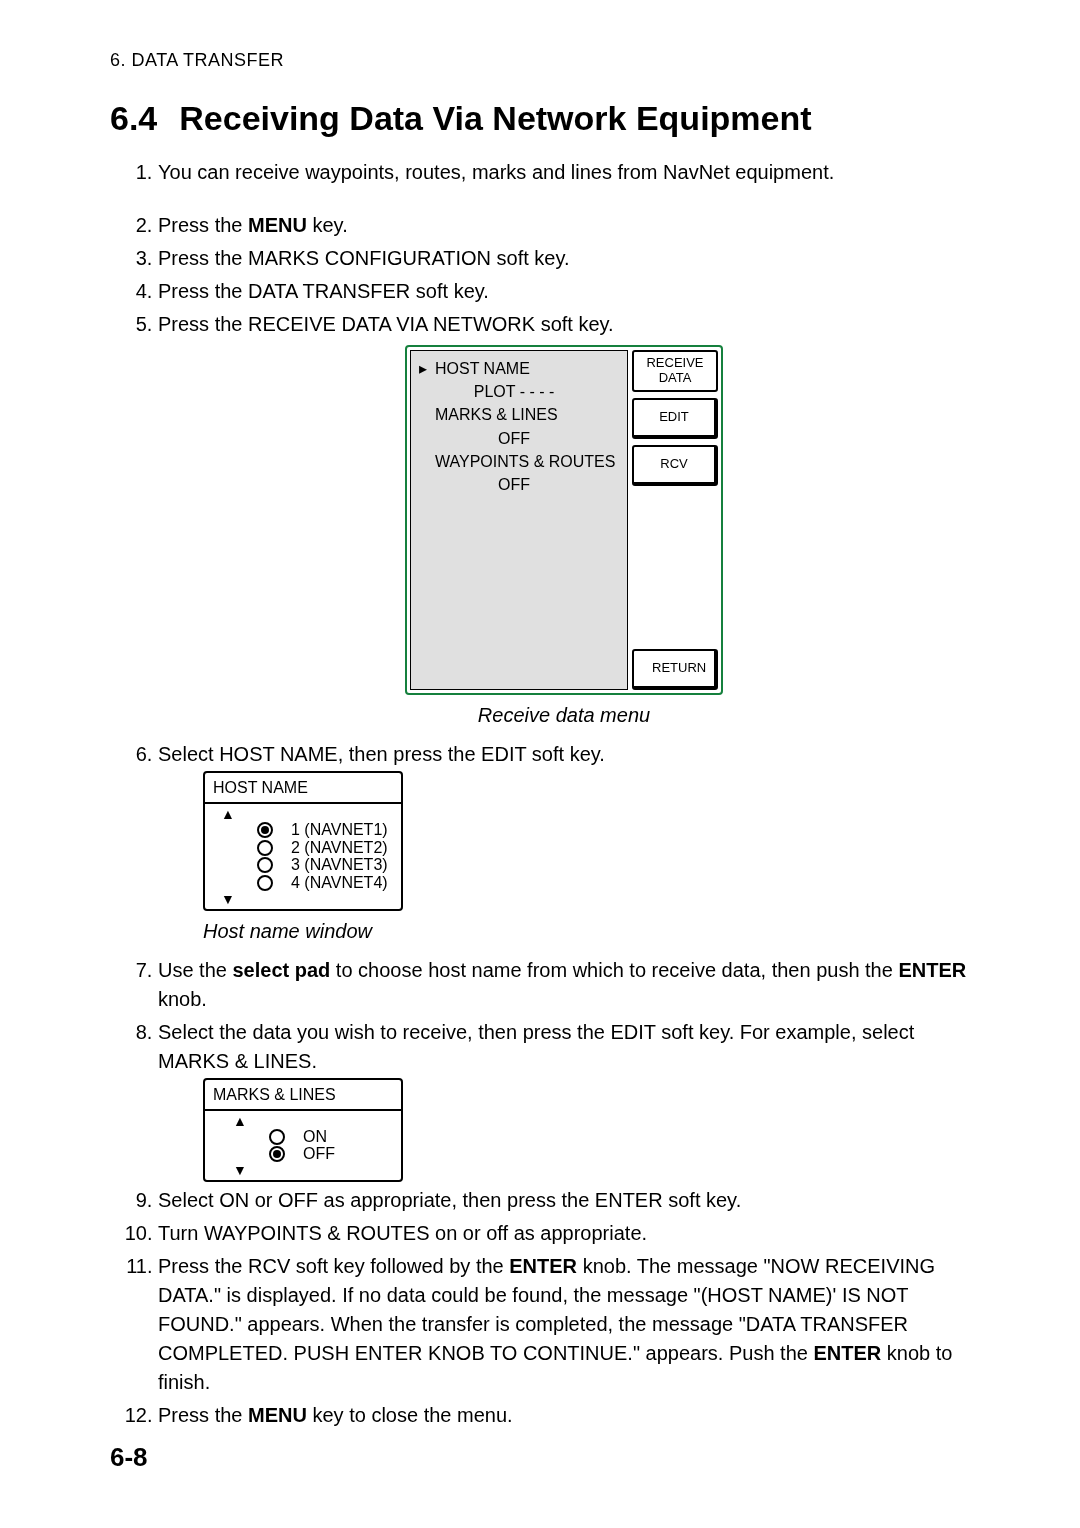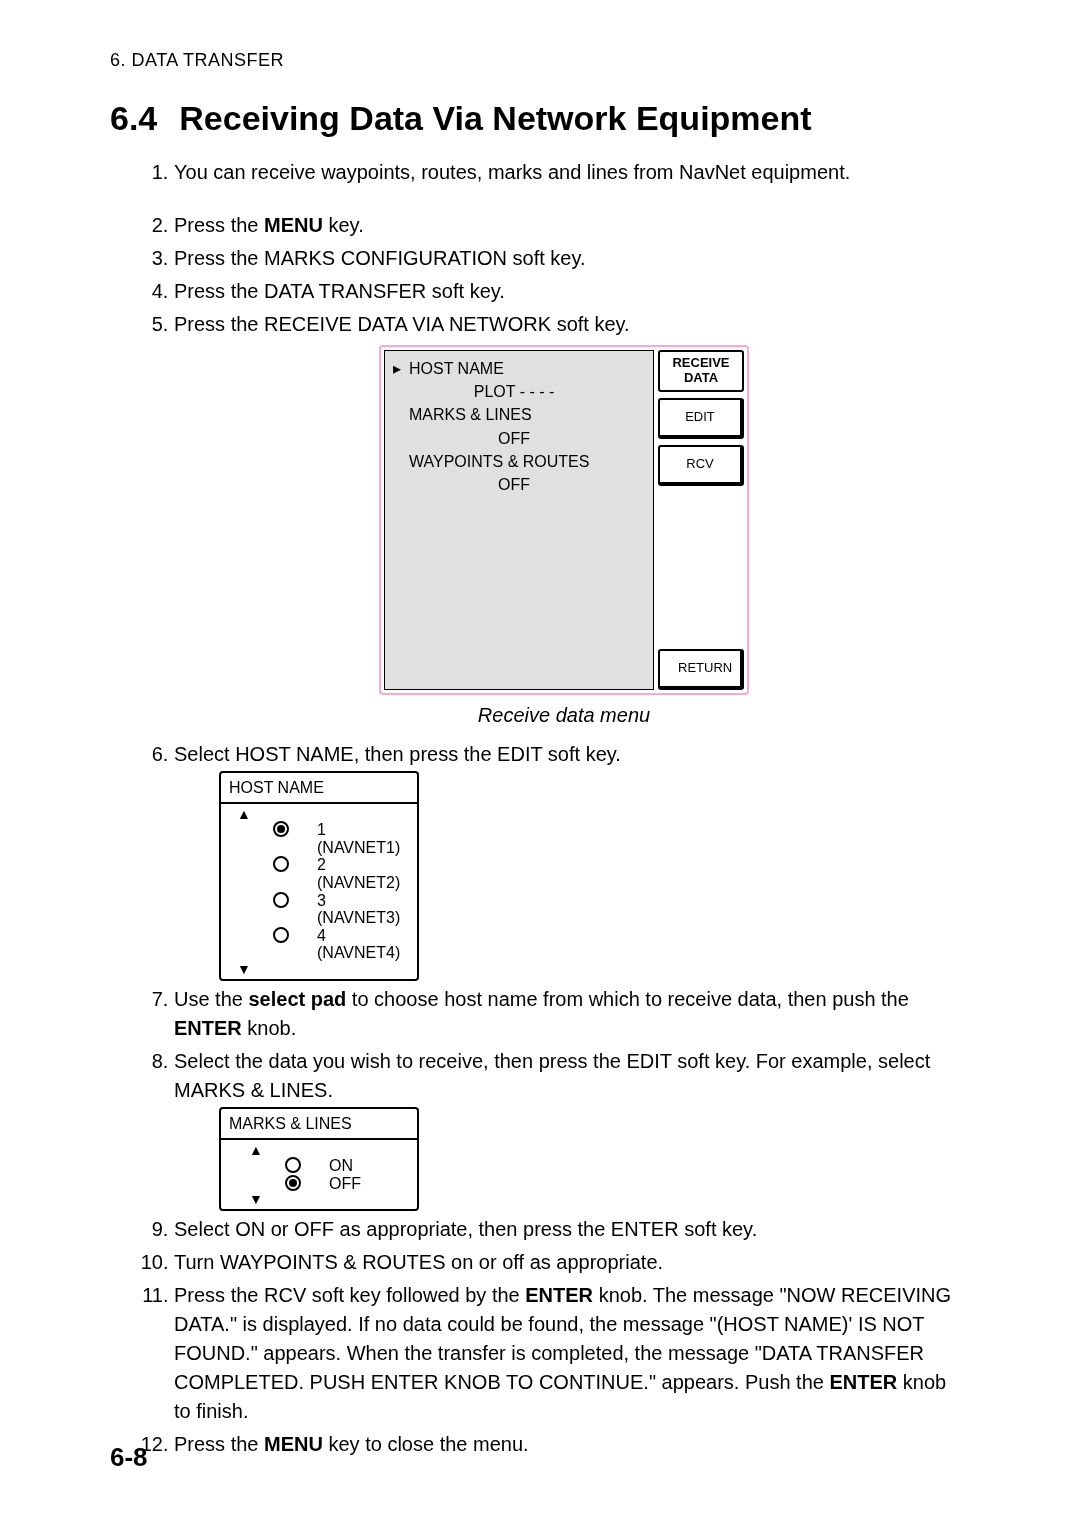--- a/index.html
+++ b/index.html
@@ -24,21 +24,21 @@
   h2.section-title {
     font-size: 34px;
     font-weight: bold;
     margin: 0 0 20px 0;
   }
   h2.section-title .secnum {
     display: inline-block;
     margin-right: 22px;
   }
   ol.steps {
-    margin: 16px;
+    margin: 0;
     padding-left: 48px;
     font-size: 20px;
     line-height: 1.45;
   }
   ol.steps > li {
     margin-bottom: 4px;
   }
   ol.steps > li.gap {
     margin-bottom: 24px;
   }
@@ -46,23 +46,23 @@
     font-style: italic;
     font-size: 20px;
     text-align: left;
     margin: 6px 0 10px 0;
   }
   .caption.center {
     text-align: center;
   }
   
   .fig-receive {
-    width: 370px;
+    width: 318px;
     margin: 6px auto 4px auto;
-    border: 2px solid #f9a8d4;
+    border: 2px solid #15803d;
     border-radius: 4px;
     background: #fff;
     padding: 3px;
     box-sizing: border-box;
   }
   .fig-receive-inner {
     display: flex;
     height: 340px;
   }
   .fig-menu-area {
@@ -97,21 +97,21 @@
     border-right-width: 4px;
     border-bottom-width: 4px;
     border-radius: 3px;
     font-size: 13px;
     text-align: center;
     padding: 4px 2px;
     background: #fff;
     line-height: 1.15;
   }
   .softkey.title {
-    font-weight: bold;
+    font-weight: normal;
     border-right-width: 2px;
     border-bottom-width: 2px;
   }
   .softkey.tall {
     padding: 10px 18px;
   }
   .soft-spacer {
     flex: 1;
   }
   
@@ -126,22 +126,22 @@
   .fig-popup .popup-title {
     border-bottom: 2px solid #000;
     padding: 3px 8px;
   }
   .fig-popup .popup-body {
     padding: 3px 12px 3px 16px;
     line-height: 1.1;
   }
   .opt {
     display: flex;
-    align-items: flex-start;
-    gap: 28px;
+    align-items: center;
+    gap: 18px;
     padding-left: 36px;
   }
   .radio {
     width: 12px;
     height: 12px;
     border: 2px solid #000;
     border-radius: 50%;
     display: inline-block;
     position: relative;
     flex: 0 0 12px;
@@ -229,20 +229,21 @@
               <span class="radio"></span>
               <span>3 (NAVNET3)</span>
             </div>
           <div class="opt">
               <span class="radio"></span>
               <span>4 (NAVNET4)</span>
             </div>
           <div class="tri">▼</div>
         </div>
       </div>
+      <div class="caption" style="margin-left:45px">Host name window</div>
     </li>
 
     <li>
       <span>Use the </span><strong>select pad</strong><span> to choose host name from which to receive data, then push the </span><strong>ENTER</strong><span> knob.</span>
     </li>
 
     <li>Select the data you wish to receive, then press the EDIT soft key. For example, select MARKS &amp; LINES.
 
       
       <div class="fig-popup">

